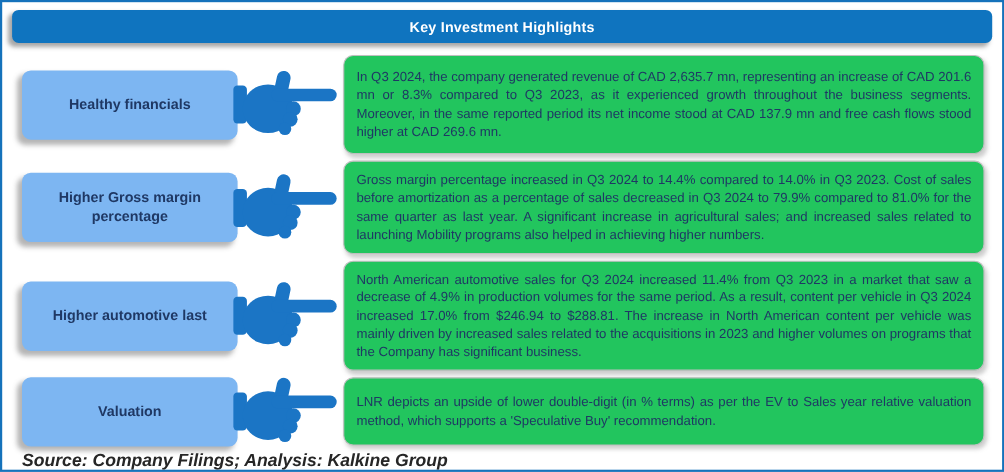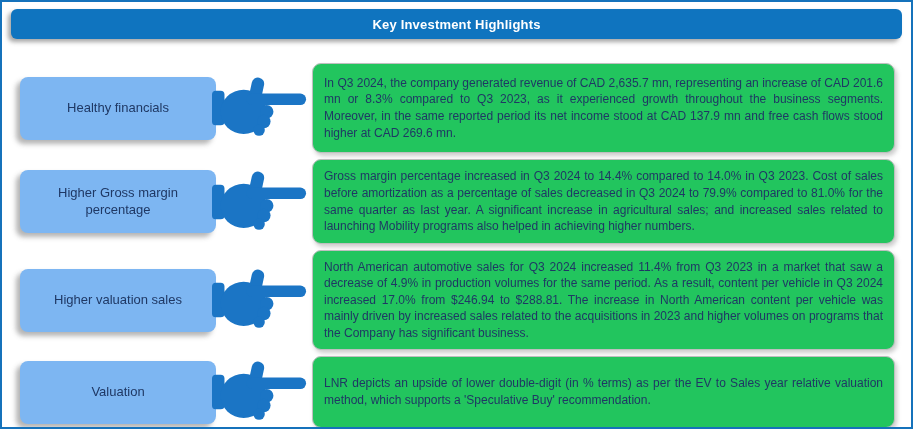--- a/index.html
+++ b/index.html
@@ -18,21 +18,21 @@
   .page {
     width: 913px;
     height: 429px;
     border: 2px solid var(--border);
     background: #fff;
     position: relative;
     overflow: hidden;
   }
 
   .header-bar {
-    margin: 7px 9px 13px 9px;
+    margin: 7px 9px 0 9px;
     height: 30px;
     background: var(--header-bg);
     border-radius: 6px;
     box-shadow: -3px 3px 4px rgba(80,80,80,0.5);
     display: flex;
     align-items: center;
     justify-content: center;
   }
   .header-bar .title {
     color: #ffffff;
@@ -47,21 +47,21 @@
     gap: 6px;
     padding: 11px 16px 0 18px;
   }
   .row {
     display: flex;
     align-items: stretch;
   }
   .row.r1 { height: 90px; }
   .row.r2 { height: 85px; }
   .row.r3 { height: 100px; }
-  .row.r4 { height: 72px; }
+  .row.r4 { height: 62px; }
 
   .label-col {
     width: 196px;
     flex: 0 0 196px;
     display: flex;
     align-items: center;
   }
   .label-box {
     width: 100%;
     height: 63px;
@@ -70,21 +70,21 @@
     box-shadow: -4px 4px 5px rgba(90,90,90,0.45);
     display: flex;
     align-items: center;
     justify-content: center;
     padding: 4px 20px;
     text-align: center;
   }
   .label-box .label-text {
     color: var(--text);
     font-size: 13px;
-    font-weight: normal;
+    font-weight: bold;
     line-height: 1.25;
   }
 
   .hand-col {
     width: 100px;
     flex: 0 0 100px;
     display: flex;
     align-items: center;
     justify-content: flex-start;
     margin-left: -4px;
@@ -171,21 +171,21 @@
         </svg>
       </div>
       <div class="text-box">
         <p>Gross margin percentage increased in Q3 2024 to 14.4% compared to 14.0% in Q3 2023. Cost of sales before amortization as a percentage of sales decreased in Q3 2024 to 79.9% compared to 81.0% for the same quarter as last year. A significant increase in agricultural sales; and increased sales related to launching Mobility programs also helped in achieving higher numbers.</p>
       </div>
     </div>
 
     <div class="row r3">
       <div class="label-col">
         <div class="label-box">
-          <span class="label-text">Higher valuation sales</span>
+          <span class="label-text">Higher automotive last</span>
         </div>
       </div>
       <div class="hand-col">
         <svg width="96" height="62" viewBox="0 0 100 64" fill="currentColor" aria-hidden="true">
           <rect x="0" y="14" width="13" height="36" rx="4"></rect>
           <ellipse cx="33" cy="36" rx="24" ry="23"></ellipse>
           <rect x="40" y="0" width="13" height="27" rx="6.5" transform="rotate(12 46 13)"></rect>
           <rect x="36" y="17" width="62" height="12" rx="6"></rect>
           <circle cx="57" cy="36" r="7"></circle>
           <circle cx="54" cy="46" r="7"></circle>

